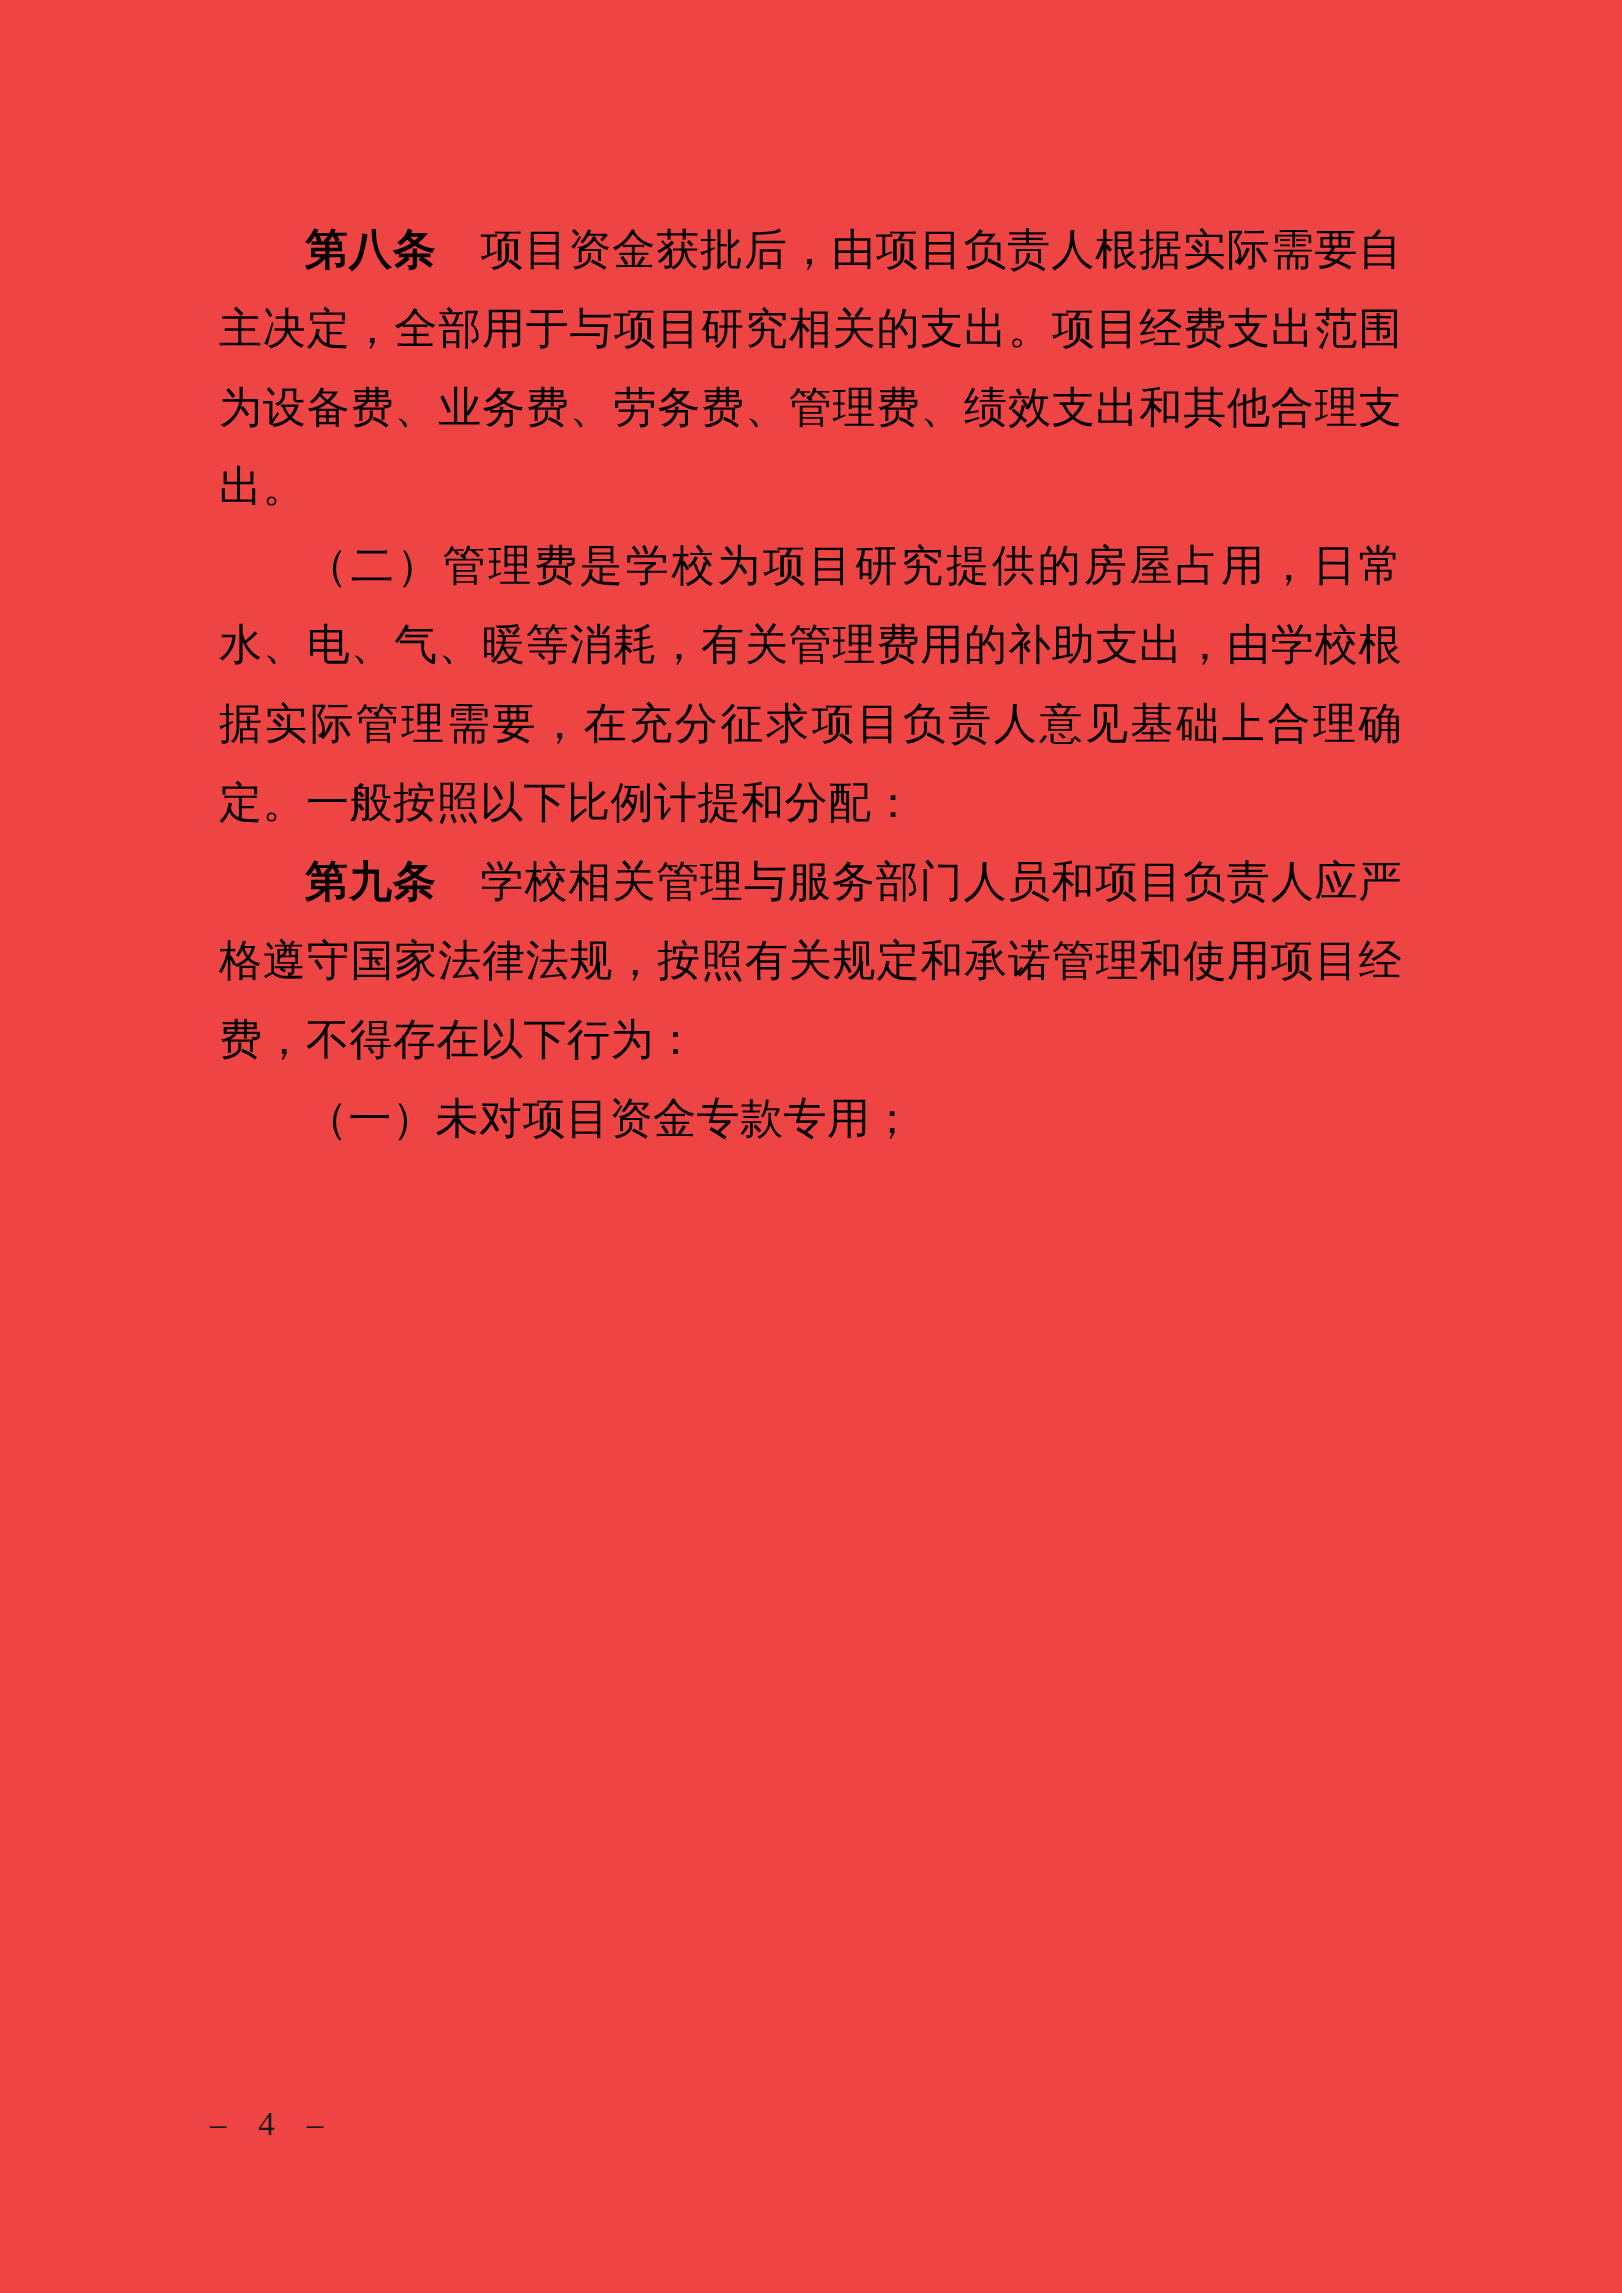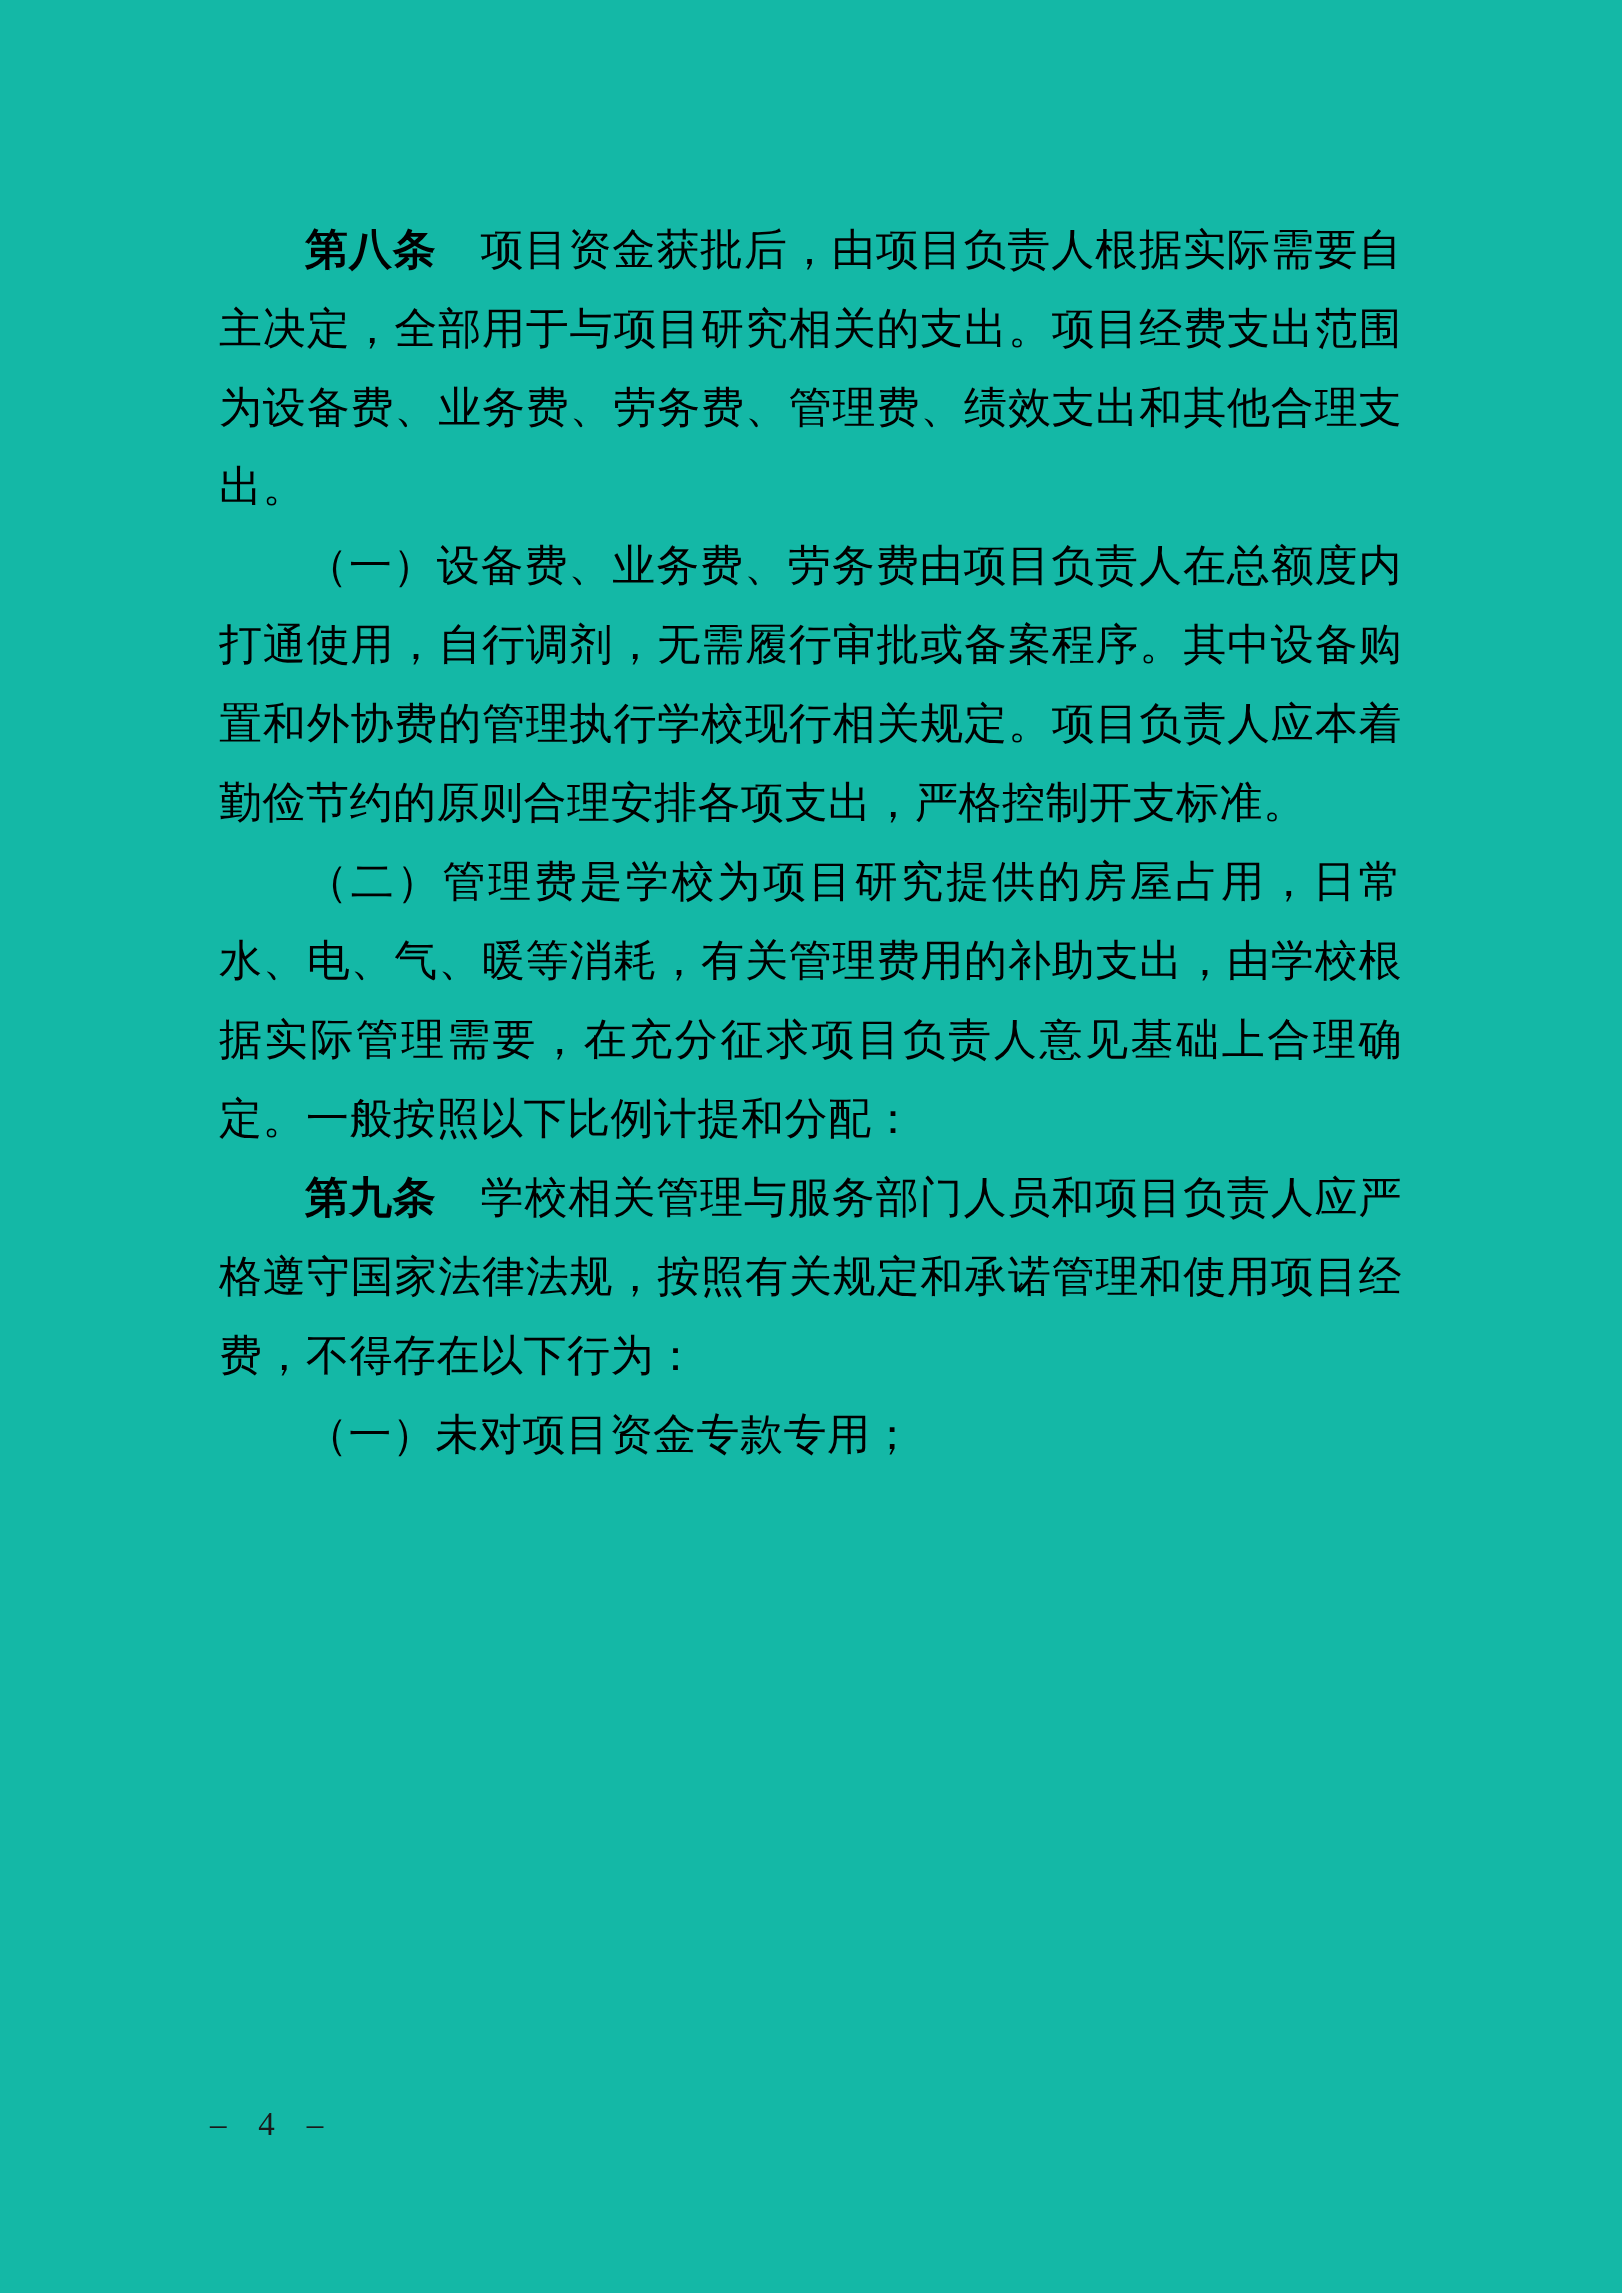--- a/index.html
+++ b/index.html
@@ -4,21 +4,21 @@
 <style>
   html, body {
     margin: 0;
     padding: 0;
     background: #ffffff;
   }
   .page {
     position: relative;
     width: 1622px;
     height: 2294px;
-    background: #14b8a6;
+    background: #ef4444;
     color: #000000;
     font-family: "Liberation Serif", "DejaVu Serif", serif;
     overflow: hidden;
   }
   .text-block {
     position: absolute;
     left: 219px;
     top: 210px;
     width: 1183px;
     font-size: 43px;
@@ -48,21 +48,20 @@
 </style>
 </head>
 <body>
 
 <div class="page">
 
   <div class="text-block">
 
     <p class="para"><b class="lead">第八条</b><span>　项目资金获批后，由项目负责人根据实际需要自主决定，全部用于与项目研究相关的支出。项目经费支出范围为设备费、业务费、劳务费、管理费、绩效支出和其他合理支出。</span></p>
 
-    <p class="para"><span>（一）设备费、业务费、劳务费由项目负责人在总额度内打通使用，自行调剂，无需履行审批或备案程序。其中设备购置和外协费的管理执行学校现行相关规定。项目负责人应本着勤俭节约的原则合理安排各项支出，严格控制开支标准。</span></p>
 
     <p class="para"><span>（二）管理费是学校为项目研究提供的房屋占用，日常水、电、气、暖等消耗，有关管理费用的补助支出，由学校根据实际管理需要，在充分征求项目负责人意见基础上合理确定。一般按照以下比例计提和分配：</span></p>
 
 
 
     <p class="para"><b class="lead">第九条</b><span>　学校相关管理与服务部门人员和项目负责人应严格遵守国家法律法规，按照有关规定和承诺管理和使用项目经费，不得存在以下行为：</span></p>
 
     <p class="para"><span>（一）未对项目资金专款专用；</span></p>
 
 

